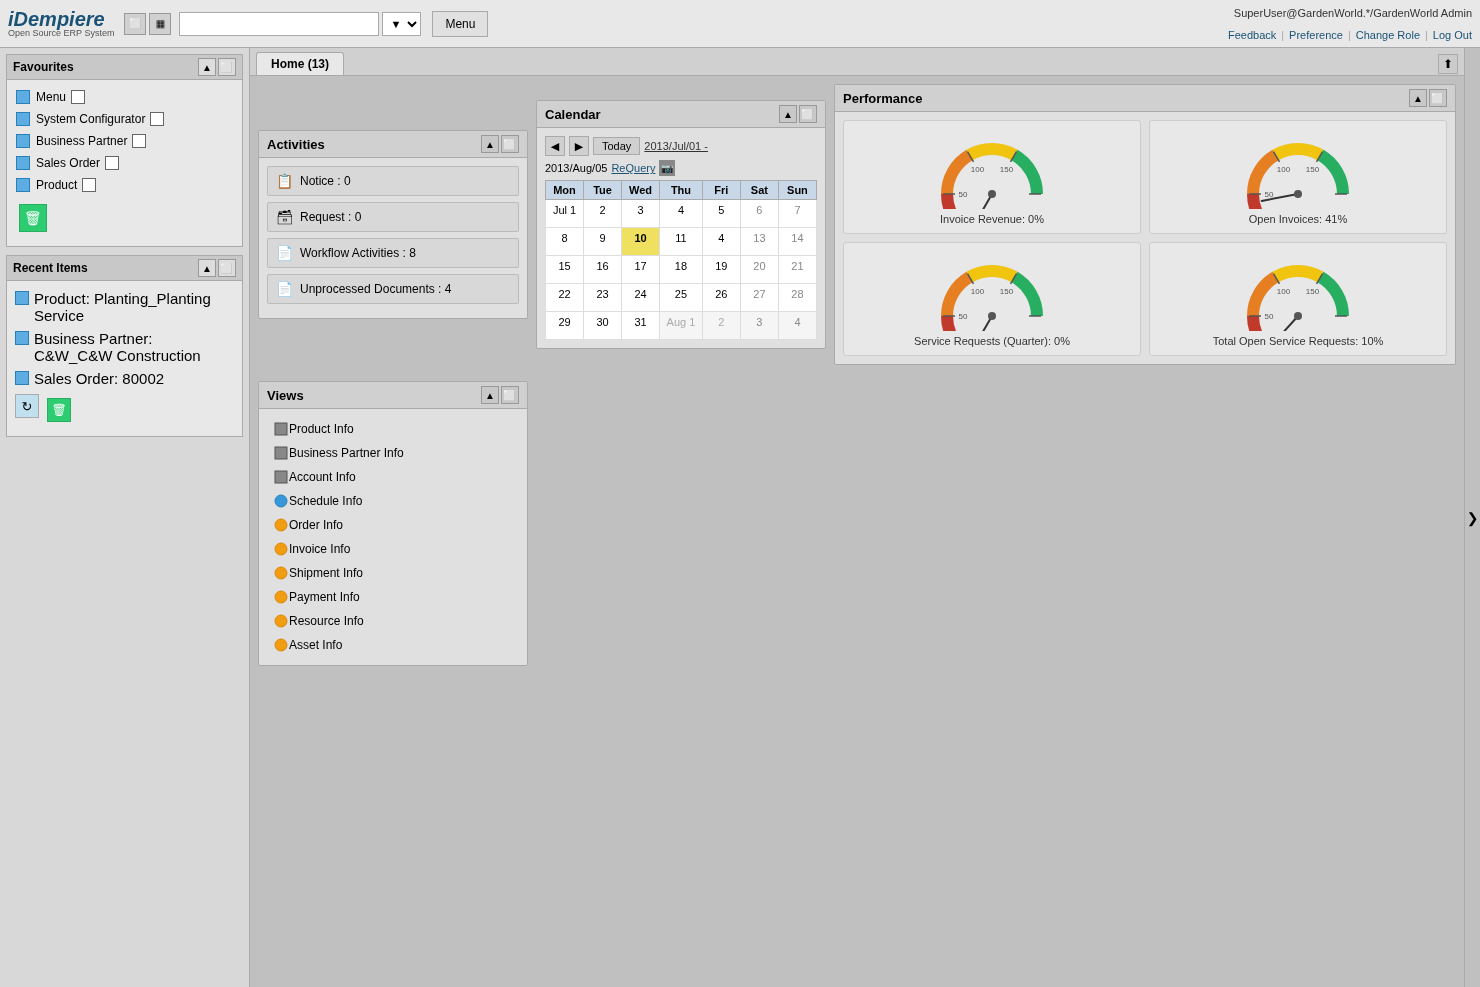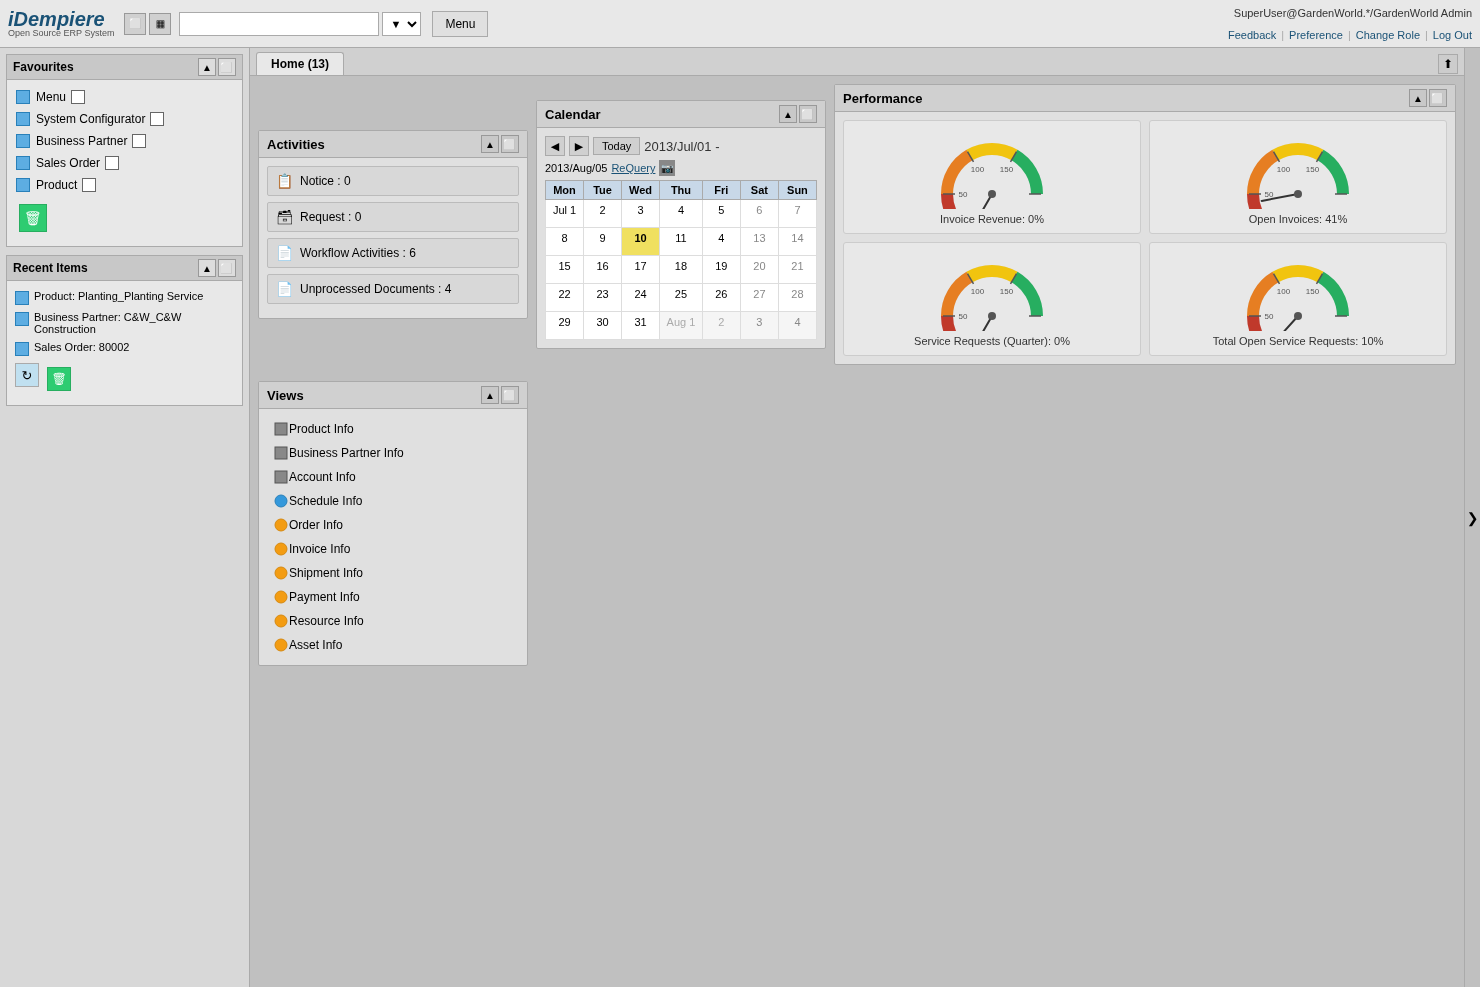--- a/index.html
+++ b/index.html
@@ -99,21 +99,21 @@
       width: 14px; height: 14px; background: #5dade2; border: 1px solid #2980b9;
       display: inline-flex;
     }
     .trash-btn {
       width: 28px; height: 28px; background: #2ecc71; border: 1px solid #27ae60;
       cursor: pointer; display: flex; align-items: center; justify-content: center; font-size: 14px;
       color: white; margin: 4px;
     }
     .recent-item {
       display: flex; align-items: flex-start; gap: 5px;
-      padding: 3px 4px; cursor: pointer; font-size: 11px;
+      padding: 3px 4px; cursor: pointer; font-size: 15px;
     }
     .recent-icon {
       width: 14px; height: 14px; background: #5dade2; border: 1px solid #2980b9; flex-shrink: 0; margin-top: 1px;
     }
     .recent-bottom { display: flex; gap: 4px; padding: 4px; }
     .refresh-icon {
       width: 24px; height: 24px; background: #c0e0f0; border: 1px solid #aaa;
       cursor: pointer; display: flex; align-items: center; justify-content: center; font-size: 13px;
     }
 
@@ -180,21 +180,21 @@
     
     #calendar-panel { width: 290px; flex-shrink: 0; }
     .cal-nav { display: flex; align-items: center; gap: 4px; margin-bottom: 4px; }
     .cal-nav-btn {
       width: 20px; height: 20px; background: #d0d0d0; border: 1px solid #aaa;
       cursor: pointer; display: flex; align-items: center; justify-content: center; font-size: 11px;
     }
     .cal-today-btn {
       padding: 2px 8px; background: #d0d0d0; border: 1px solid #aaa; cursor: pointer; font-size: 11px;
     }
-    .cal-date-range { font-size: 13px; color: #333; }
+    .cal-date-range { font-size: 11px; color: #333; text-decoration: underline; }
     .cal-requery-row { display: flex; align-items: center; gap: 4px; margin-bottom: 4px; font-size: 11px; }
     .cal-requery-btn {
       color: #1a5276; cursor: pointer; text-decoration: underline; font-size: 11px;
     }
     .cal-cam-icon {
       width: 16px; height: 16px; background: #888; cursor: pointer; display: flex; align-items: center; justify-content: center; font-size: 10px; color: white;
     }
     table.calendar {
       width: 100%; border-collapse: collapse; font-size: 11px;
     }
@@ -375,21 +375,21 @@
             <div class="activity-item">
               <div class="act-icon">📋</div>
               <span>Notice : 0</span>
             </div>
             <div class="activity-item">
               <div class="act-icon">🗃</div>
               <span>Request : 0</span>
             </div>
             <div class="activity-item">
               <div class="act-icon">📄</div>
-              <span>Workflow Activities : 6</span>
+              <span>Workflow Activities : 8</span>
             </div>
             <div class="activity-item">
               <div class="act-icon">📄</div>
               <span>Unprocessed Documents : 4</span>
             </div>
           </div>
         </div>
 
         <div class="panel" id="calendar-panel">
           <div class="panel-header">

